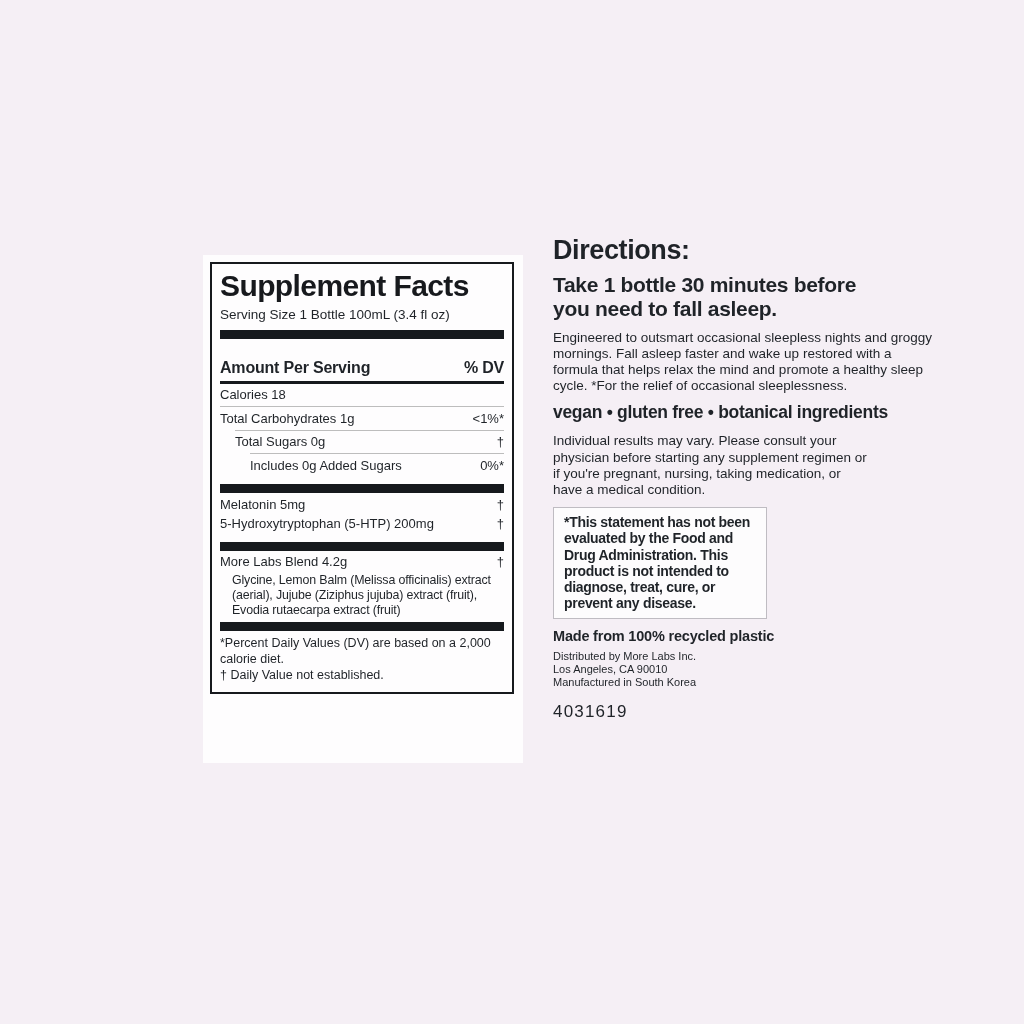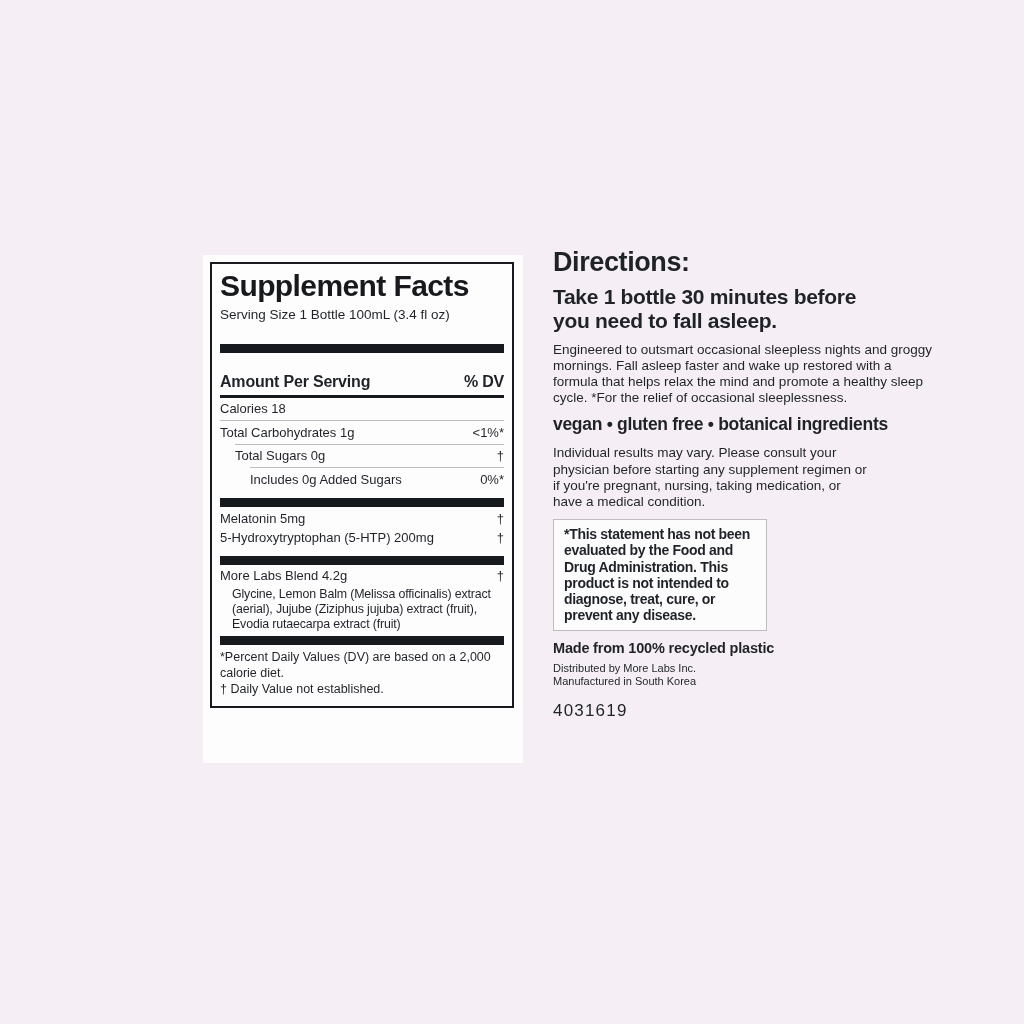--- a/index.html
+++ b/index.html
@@ -21,21 +21,21 @@
   }
   .sf-box{
     margin:7px 9px 0 7px;
     border:2px solid #17191D;
     padding:5px 8px 9px 8px;
   }
   .sf-title{
     font-size:30px;font-weight:700;letter-spacing:-0.6px;
     line-height:1.05;margin:1px 0 5px 0;color:#17191D;
   }
-  .sf-serving{font-size:13.5px;line-height:1.2;margin-bottom:21px;}
+  .sf-serving{font-size:13.5px;line-height:1.2;margin-bottom:7px;}
   .bar{height:9px;background:#16191D;}
   .sf-header{
     display:flex;justify-content:space-between;align-items:baseline;
     font-size:16px;font-weight:700;letter-spacing:-0.2px;
     padding:20px 0 4px 0;
   }
   .rule-med{height:3px;background:#16191D;}
   .row{
     display:flex;justify-content:space-between;align-items:baseline;
     font-size:13px;line-height:1.2;padding:3.5px 0;
@@ -53,21 +53,21 @@
     margin-left:12px;
   }
   .footnotes{padding-top:5px;font-size:12.5px;line-height:1.26;}
   .footnotes p{margin:0;}
   .other-ing{
     margin:9px 9px 0 9px;
     font-size:13px;line-height:1.23;
   }
 
   
-  .right-col{position:absolute;left:553px;top:248px;width:380px;}
+  .right-col{position:absolute;left:553px;top:236px;width:380px;}
   .dir-heading{
     font-size:27px;font-weight:700;letter-spacing:-0.4px;
     line-height:1.1;margin:0 0 7px 0;
   }
   .dir-subheading{
     font-size:21px;font-weight:700;letter-spacing:-0.3px;
     line-height:1.14;margin:0 0 9px 0;max-width:336px;
   }
   .dir-body{
     font-size:13.5px;line-height:1.2;margin:0 0 8px 0;max-width:380px;
@@ -170,17 +170,18 @@
     <p class="dir-body">Engineered to outsmart occasional sleepless nights and groggy mornings. Fall asleep faster and wake up restored with a formula that helps relax the mind and promote a healthy sleep cycle. *For the relief of occasional sleeplessness.</p>
     <p class="badges">vegan • gluten free • botanical ingredients</p>
     <p class="consult">Individual results may vary. Please consult your physician before starting any supplement regimen or if you're pregnant, nursing, taking medication, or have a medical condition.</p>
 
     <div class="fda-box">
       <p class="fda-text">*This statement has not been evaluated by the Food and Drug Administration. This product is not intended to diagnose, treat, cure, or prevent any disease.</p>
     </div>
 
     <p class="recycled">Made from 100% recycled plastic</p>
     <p class="addr">Distributed by More Labs Inc.</p>
+    <p class="addr">Los Angeles, CA 90010</p>
     <p class="addr">Manufactured in South Korea</p>
     <p class="code">4031619</p>
   </div>
 
 </div>
 
 </body></html>

